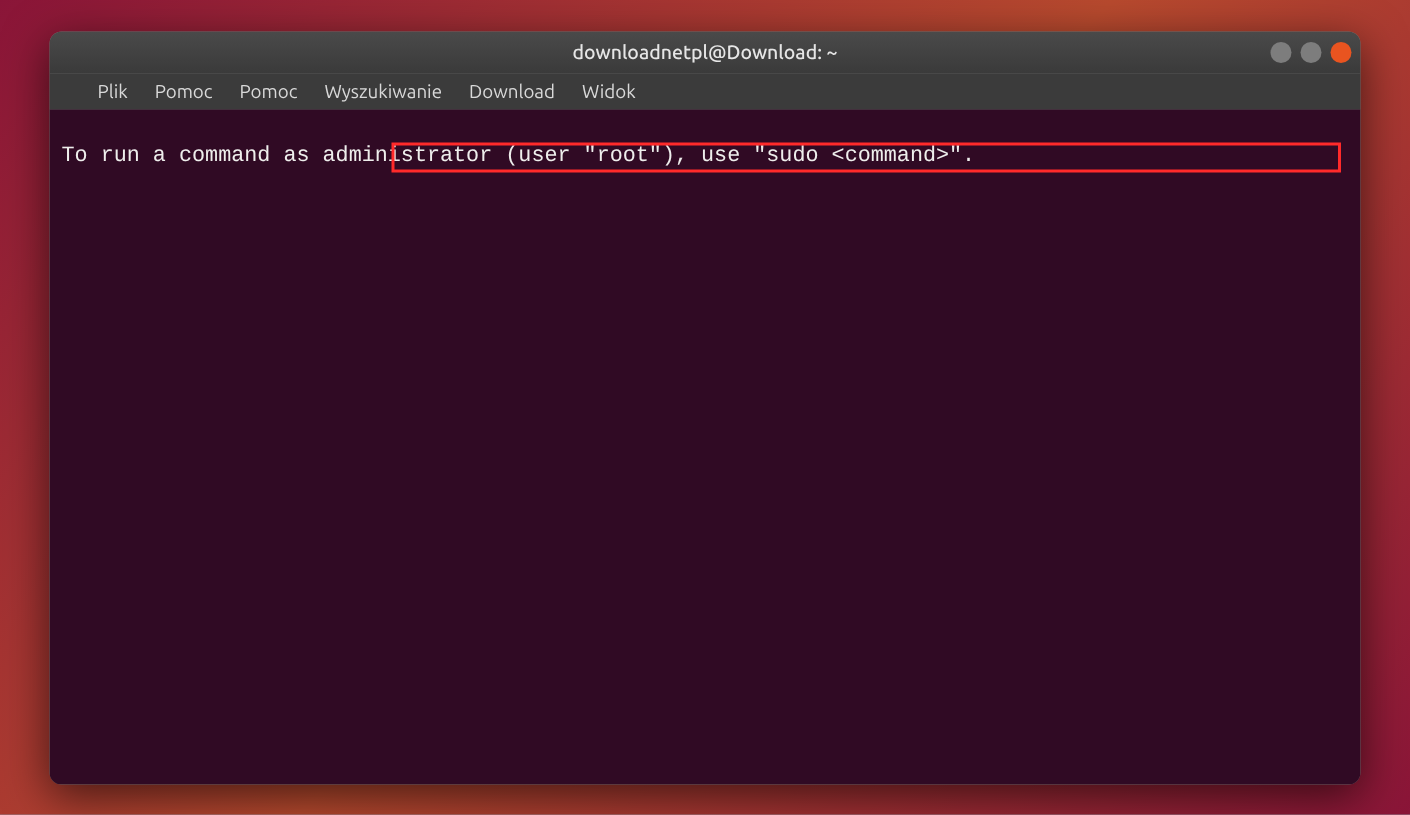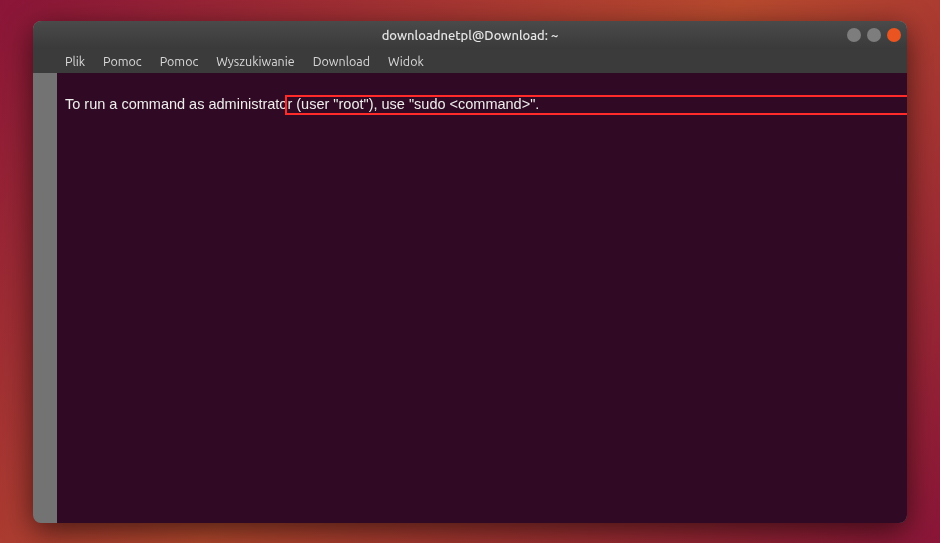--- a/index.html
+++ b/index.html
@@ -67,28 +67,27 @@
     .menu-item {
       color: #d9d9d9;
       font-size: 12.5px;
       padding: 2px 8px;
       cursor: pointer;
     }
     .terminal-body {
       flex: 1;
       background: #300a24;
       padding: 4px 8px 8px 8px;
-      font-family: Liberation Sans, sans-serif;
+      font-family: Liberation Mono, monospace;
       font-size: 14.5px;
       line-height: 1.3;
       color: #eeeeec;
       white-space: pre;
       overflow: hidden;
       position: relative;
-      margin-left: 24px;
     }
     .line { display: block; }
     .sudo-line { color: #eeeeec; }
     .prompt-user { color: #8ae234; font-weight: bold; }
     .prompt-colon { color: #eeeeec; font-weight: bold; }
     .prompt-path { color: #729fcf; font-weight: bold; }
     .prompt-dollar { color: #eeeeec; }
     .cmd-text { color: #eeeeec; }
     .highlight-box {
       border: 2px solid #ff2a2a;

